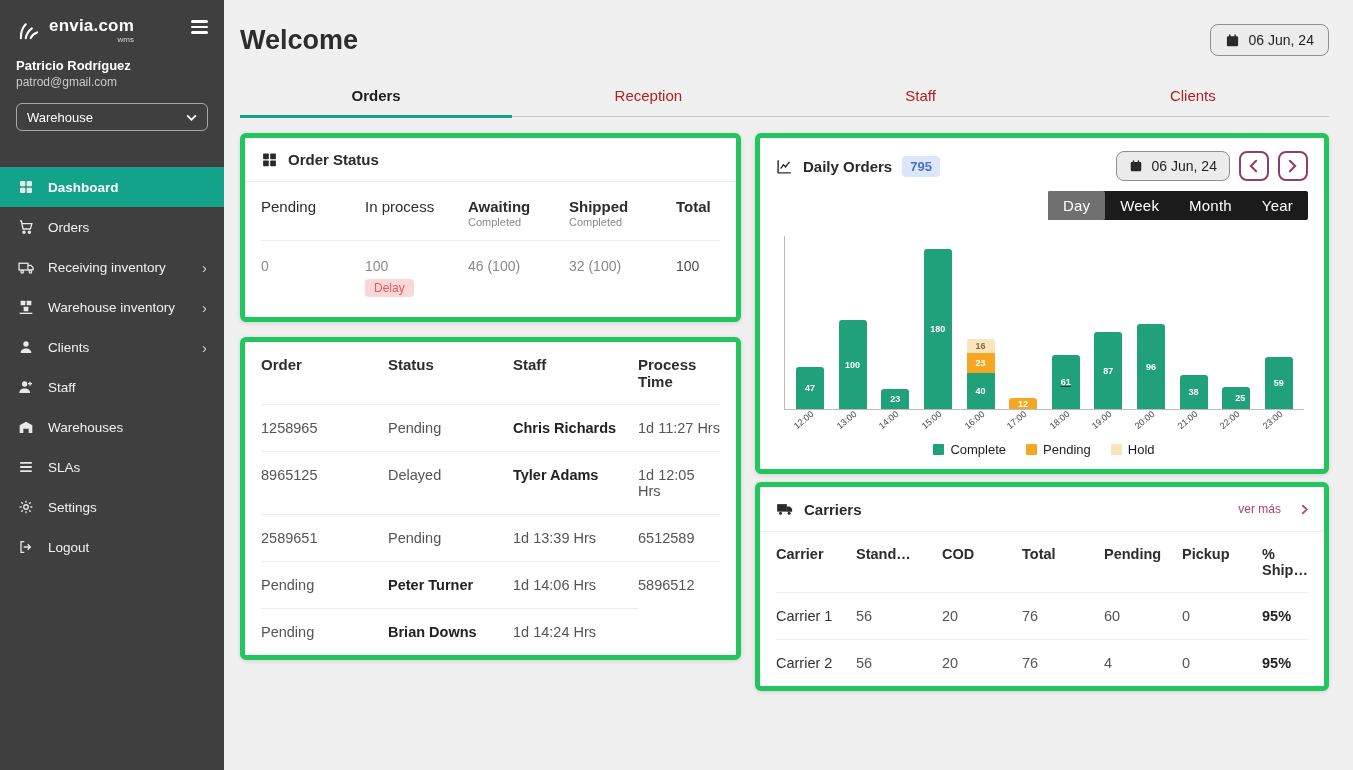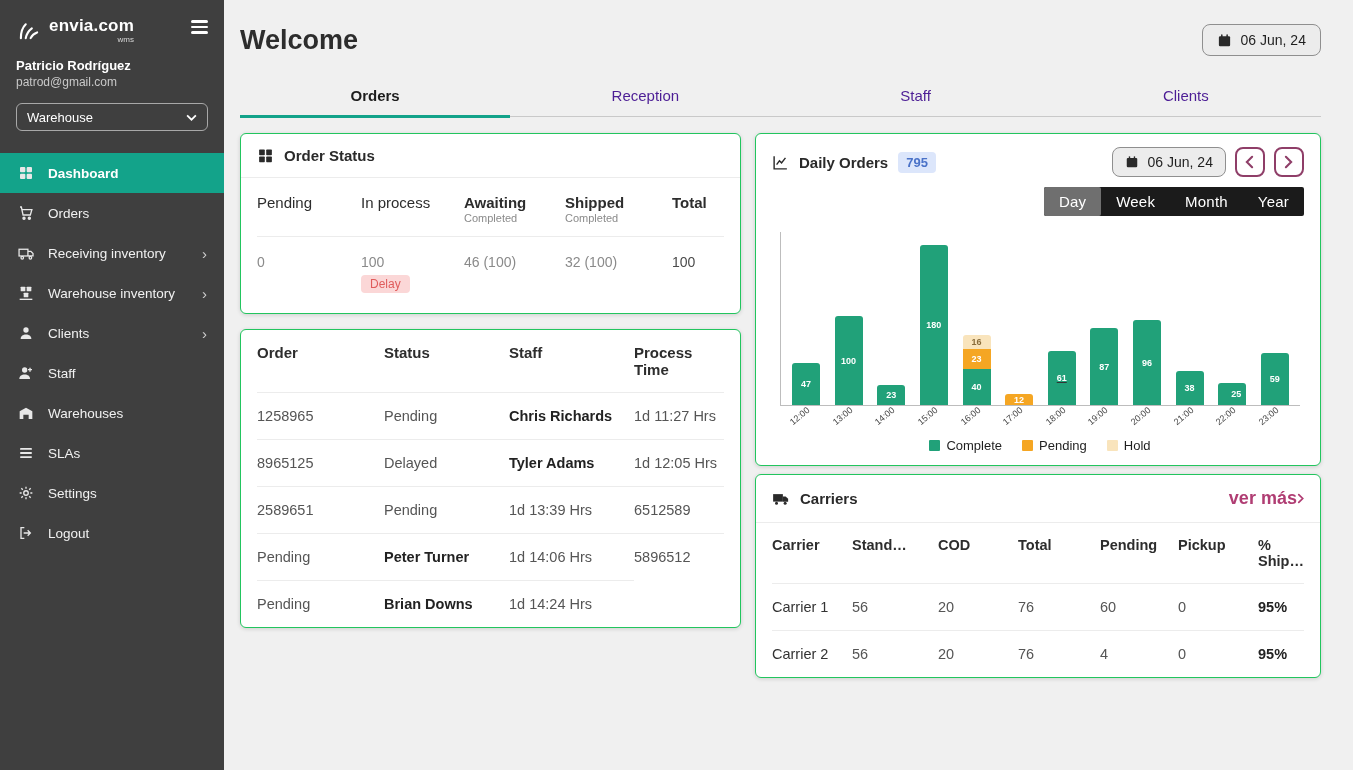--- a/index.html
+++ b/index.html
@@ -16,45 +16,45 @@
   .brand { font-size:17px; font-weight:bold; letter-spacing:.2px; }
   .brand-sub { font-size:8px; color:#d8d8d8; text-align:right; margin-top:-1px; }
   .hamburger { display:flex; flex-direction:column; gap:3px; cursor:pointer; padding-top:4px; }
   .hamburger span { display:block; width:17px; height:2.5px; background:#fff; border-radius:2px; }
   .user-block { margin-top:14px; }
   .user-name { font-size:13px; font-weight:bold; }
   .user-email { font-size:12px; color:#c9c9c9; margin-top:2px; }
   .wh-select { margin-top:14px; height:28px; border:1px solid #a8a8a8; border-radius:6px;
                display:flex; align-items:center; justify-content:space-between; padding:0 10px;
                font-size:13px; cursor:pointer; }
-  .nav { margin-top:22px;text-align:center; }
+  .nav { margin-top:36px;text-align:center; }
   .nav-item { display:flex; align-items:center; gap:13px; height:40px; padding:0 17px;
               font-size:13.5px; color:#f1f1f1; cursor:pointer; }
   .nav-item.active { background:#13a38a; font-weight:bold; color:#fff; }
   .nav-icon { width:18px; display:flex; justify-content:center; align-items:center; color:#e8e8e8; }
   .nav-chevron { margin-left:auto; color:#cfcfcf; font-size:15px; }
 
   
   .main { flex:1; padding:24px 33px 0 16px; }
   .main-header { display:flex; justify-content:space-between; align-items:center; }
   .page-title { font-size:27px; font-weight:bold; color:#2d2d2d; }
   .date-btn { display:flex; align-items:center; gap:9px; background:#ececec; border:1px solid #8f8f8f;
               border-radius:8px; padding:7px 14px; font-size:14px; color:#1f1f1f; cursor:pointer; font-family:inherit; }
   .date-btn.small { padding:6px 12px; }
 
   .tabs { display:flex; margin-top:22px; border-bottom:1px solid #c9c9c9; }
-  .tab { flex:1; text-align:center; padding:9px 0 12px; font-size:15px; color:#4c1d95; cursor:pointer; position:relative; }
+  .tab { flex:1; text-align:center; padding:9px 0 12px; font-size:15px; color:#b91c1c; cursor:pointer; position:relative; }
   .tab.active { color:#1d1d1d; font-weight:bold; }
   .tab.active::after { content:""; position:absolute; left:0; right:0; bottom:-2px; height:3px; background:#13a38a; }
 
   .content { display:flex; gap:14px; margin-top:16px; align-items:flex-start; }
   .col-left { width:501px; flex-shrink:0; display:flex; flex-direction:column; gap:15px; }
   .col-right { flex:1; display:flex; flex-direction:column; gap:8px; }
 
-  .card { background:#fff; border:1px solid #22c55e; border-radius:6px; box-shadow:0 1px 4px rgba(0,0,0,.14); }
+  .card { background:#fff; border:5px solid #22c55e; border-radius:6px; box-shadow:0 1px 4px rgba(0,0,0,.14); }
   .card-header { display:flex; align-items:center; gap:10px; padding:13px 16px; border-bottom:1px solid #ececec;
                  font-size:15px; font-weight:bold; color:#2a2a2a; }
   .card-icon { color:#2a2a2a; display:flex; align-items:center; }
 
   
   .os-grid { display:grid; grid-template-columns:104px 103px 101px 107px 1fr; padding:6px 16px 0; }
   .os-head { padding:10px 0 12px; font-size:15px; color:#2d2d2d; border-bottom:1px solid #ececec; }
   .os-head.bold { font-weight:bold; }
   .os-sub { font-size:11px; color:#8a8a8a; font-weight:normal; margin-top:1px; }
   .os-cell { padding:17px 0 20px; font-size:14px; color:#8a8a8a; }
@@ -86,22 +86,22 @@
   .bar-seg.bar-top { border-radius:3px 3px 0 0; }
   .bar-label { font-size:9px; font-weight:bold; color:#fff; }
   .bar-label.dark { color:#8a6d3b; }
   .x-label { position:absolute; top:100%; margin-top:6px; left:50%;
              transform:translateX(-78%) rotate(-40deg); font-size:9px; color:#444; white-space:nowrap; }
   .legend { display:flex; justify-content:center; gap:20px; padding:32px 0 12px; }
   .legend-item { display:flex; align-items:center; gap:6px; font-size:13px; color:#1f1f1f; }
   .legend-swatch { width:11px; height:11px; display:inline-block; border-radius:1px; }
 
   
-  .vermas { margin-left:auto; color:#b03d73; font-size:18px; font-weight:bold; cursor:pointer;
-            display:flex; align-items:center; gap:0; }
+  .vermas { margin-left:auto; color:#b03d73; font-size:12px; font-weight:normal; cursor:pointer;
+            display:flex; align-items:center; gap:20px; }
   .ca-grid { display:grid; grid-template-columns:80px 86px 80px 82px 78px 80px 1fr; padding:0 16px; }
   .ca-head { padding:14px 0; font-size:14.5px; font-weight:bold; color:#2d2d2d; }
   .ca-cell { padding:15px 0; font-size:14.5px; color:#555; border-top:1px solid #ececec; }
   .ca-cell.name { color:#333; }
   .ca-cell.pct { font-weight:bold; color:#222; }
 
   svg { display:block; }
 </style>
 </head>
 <body>

